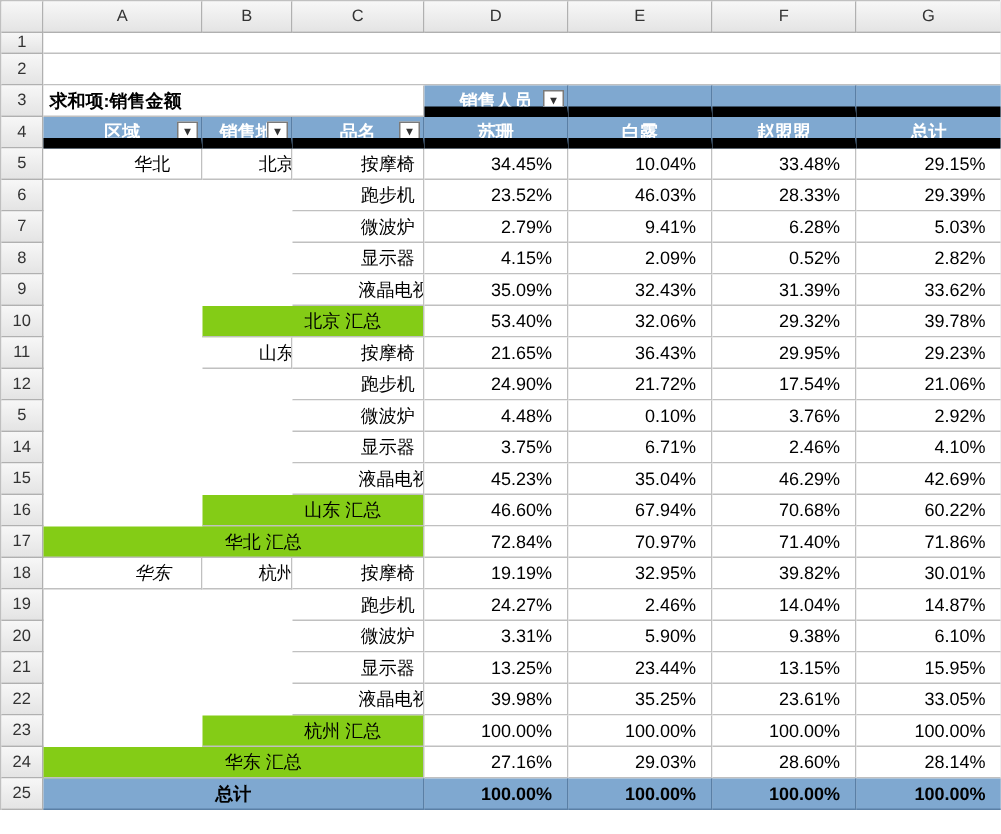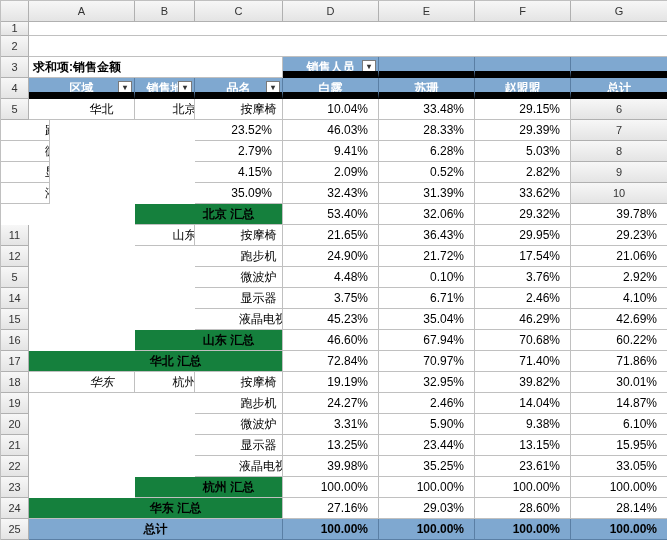--- a/index.html
+++ b/index.html
@@ -69,22 +69,22 @@
     color: #333;
   }
   .center { text-align: center; padding-left: 44px; }
   .right { text-align: right; padding-right: 10px; }
   .merge-v {
     display: flex;
     align-items: center;
     justify-content: center;
   }
   .subtotal {
-    background: #15803d;
-    font-weight: bold;
+    background: #84cc16;
+    font-weight: normal;
     text-align: center;
   }
   .grand {
     background: #7fa8d0;
     color: #000;
     font-weight: bold;
     text-align: center;
     border-right: 1px solid #5a7fa5;
     border-bottom: 1px solid #5a7fa5;
   }
@@ -135,29 +135,30 @@
     <span class="filter-btn">▾</span>
   </div>
   <div class="cell pivot-hdr">
     <span>销售地</span>
     <span class="filter-btn">▾</span>
   </div>
   <div class="cell pivot-hdr">
     <span>品名</span>
     <span class="filter-btn">▾</span>
   </div>
+  <div class="cell pivot-hdr">苏珊</div>
   <div class="cell pivot-hdr">白露</div>
-  <div class="cell pivot-hdr">苏珊</div>
   <div class="cell pivot-hdr">赵盟盟</div>
   <div class="cell pivot-hdr">总计</div>
 
   <div class="cell rowhdr">5</div>
   <div class="cell merge-v center" style="grid-row: span 12;">华北</div>
   <div class="cell merge-v center" style="grid-row: span 5;">北京</div>
   <div class="cell center">按摩椅</div>
+  <div class="cell right">34.45%</div>
   <div class="cell right">10.04%</div>
   <div class="cell right">33.48%</div>
   <div class="cell right">29.15%</div>
 
   <div class="cell rowhdr">6</div>
   <div class="cell center">跑步机</div>
   <div class="cell right">23.52%</div>
   <div class="cell right">46.03%</div>
   <div class="cell right">28.33%</div>
   <div class="cell right">29.39%</div>

